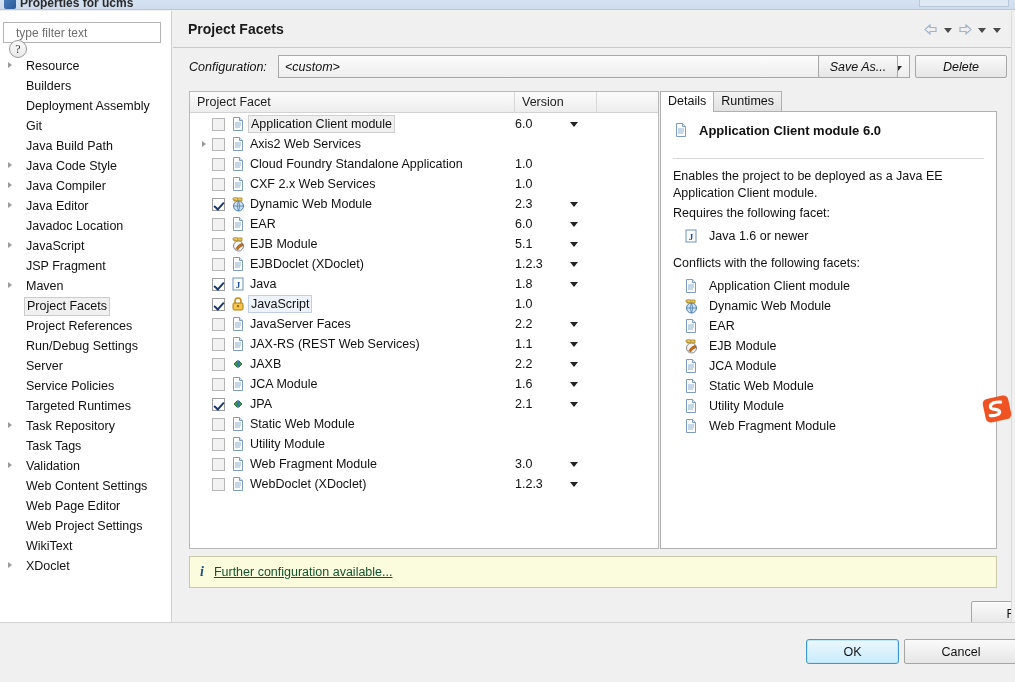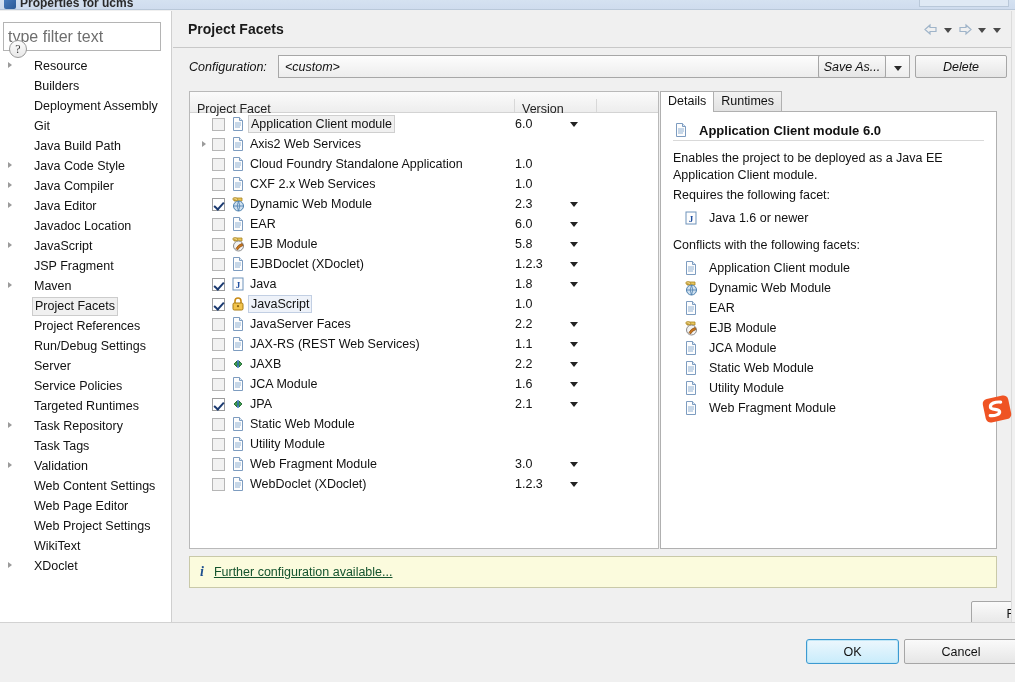--- a/index.html
+++ b/index.html
@@ -51,41 +51,41 @@
 
   
   #leftpane {
     position: absolute; left: 0; top: 11px;
     width: 172px; height: 611px;
     background: #ffffff;
     border-right: 1px solid #cfcfcf;
   }
   #filterbox {
     position: absolute; left: 3px; top: 11px;
-    width: 158px; height: 29px;
+    width: 158px; height: 21px;
     border: 1px solid #b4b4b4;
     background: #ffffff;
-    padding: 2px 4px;
-    font-size: 16px;
+    padding: 2px 12px;
+    font-size: 12px;
     color: #6e6e6e;
     line-height: 16px;
     font-family: "Liberation Sans", sans-serif;
   }
   #filterbox::placeholder { color: #6e6e6e; }
 
   #tree {
     position: absolute; left: 0; top: 45px;
     width: 172px; height: 560px;
     overflow: hidden;
   }
   .tnode {
     position: relative;
     height: 20px;
     line-height: 20px;
-    padding-left: 34px;
+    padding-left: 26px;
     font-size: 12.5px;
     color: #111;
     white-space: nowrap;
     cursor: default;
   }
   .tnode .arrow {
     position: absolute; left: 8px; top: 6px;
     width: 0; height: 0;
     border-left: 4px solid #9b9b9b;
     border-top: 3.5px solid transparent;
@@ -163,21 +163,21 @@
     background: linear-gradient(to bottom, #fafafa, #e6e6e6);
     border: 1px solid #a6a6a6;
     border-radius: 2px;
     font-size: 12.5px; color: #111;
     display: flex; align-items: center; justify-content: center;
     cursor: default;
     font-family: "Liberation Sans", sans-serif;
   }
   #btn-saveas {
     position: absolute; left: 645px; top: 0;
-    width: 68px; height: 23px;
+    width: 80px; height: 23px;
   }
   #btn-delete {
     position: absolute; left: 742px; top: 0;
     width: 92px; height: 23px;
   }
 
   
   #facettable {
     position: absolute; left: 16px; top: 80px;
     width: 470px; height: 458px;
@@ -189,21 +189,20 @@
     display: flex;
     height: 21px;
     background: linear-gradient(to bottom, #fbfbfb, #ededed);
     border-bottom: 1px solid #d3d3d3;
   }
   .fh-cell {
     font-size: 12.5px; color: #222;
     line-height: 21px;
     padding-left: 7px;
     border-right: 1px solid #d8d8d8;
-    margin-top: 7px;
   }
   #fh-facet { width: 325px; }
   #fh-version { width: 82px; }
   #fh-rest { flex: 1; border-right: none; }
 
   #facetbody { padding-top: 1px; }
   .frow {
     display: flex;
     align-items: center;
     height: 20px;
@@ -297,21 +296,21 @@
   #detailsbody {
     position: relative;
     width: 337px; height: 438px;
     background: #ffffff;
     border: 1px solid #b0b0b0;
     padding: 10px 12px;
   }
   #dtitle {
     display: flex; align-items: center;
     gap: 6px;
-    padding-bottom: 2px;
+    padding-bottom: 20px;
     border-bottom: 1px solid #d9d9d9;
     margin-bottom: 9px;
   }
   #dtitle .dt-text {
     font-size: 13px; font-weight: bold; color: #111;
   }
   .dpara {
     font-size: 12.5px; color: #111;
     line-height: 17px;
     margin-bottom: 4px;
@@ -573,21 +572,21 @@
           <div class="frow">
             <span class="exp"></span>
             <span class="cbx off"></span>
             <span class="ficon"><svg width="16" height="16" viewBox="0 0 16 16">
       <path d="M4 2 h8 v3 h-8 z" fill="#e8c65a" stroke="#a9841f" stroke-width=".8"></path>
       <circle cx="8.5" cy="10" r="5" fill="#f2f2f2" stroke="#8a8a8a" stroke-width="1"></circle>
       <path d="M6 12.5 q2 -4 6 -5 l1 2 q-3.5 1 -5.5 4.5 z" fill="#c8761e" stroke="#8a4c10" stroke-width=".7"></path>
       <path d="M3 2 q3 -1 5 1 l-1 2 q-2 -2 -4 -1 z" fill="#f0d584" stroke="#a9841f" stroke-width=".7"></path>
               </svg></span>
             <span class="fname">EJB Module</span>
-            <span class="fver">5.8</span>
+            <span class="fver">5.1</span>
             <span class="fcaret"></span>
           </div>
           <div class="frow">
             <span class="exp"></span>
             <span class="cbx off"></span>
             <span class="ficon"><svg width="16" height="16" viewBox="0 0 16 16">
       <path d="M3.5 1.5 h6 l3 3 v10 h-9 z" fill="#fdfdfd" stroke="#7d9cc0" stroke-width="1"></path>
       <path d="M9.5 1.5 v3 h3" fill="#dce8f4" stroke="#7d9cc0" stroke-width="1"></path>
       <g stroke="#8fb0d2" stroke-width="1">
         <line x1="5" y1="7" x2="11" y2="7"></line>

